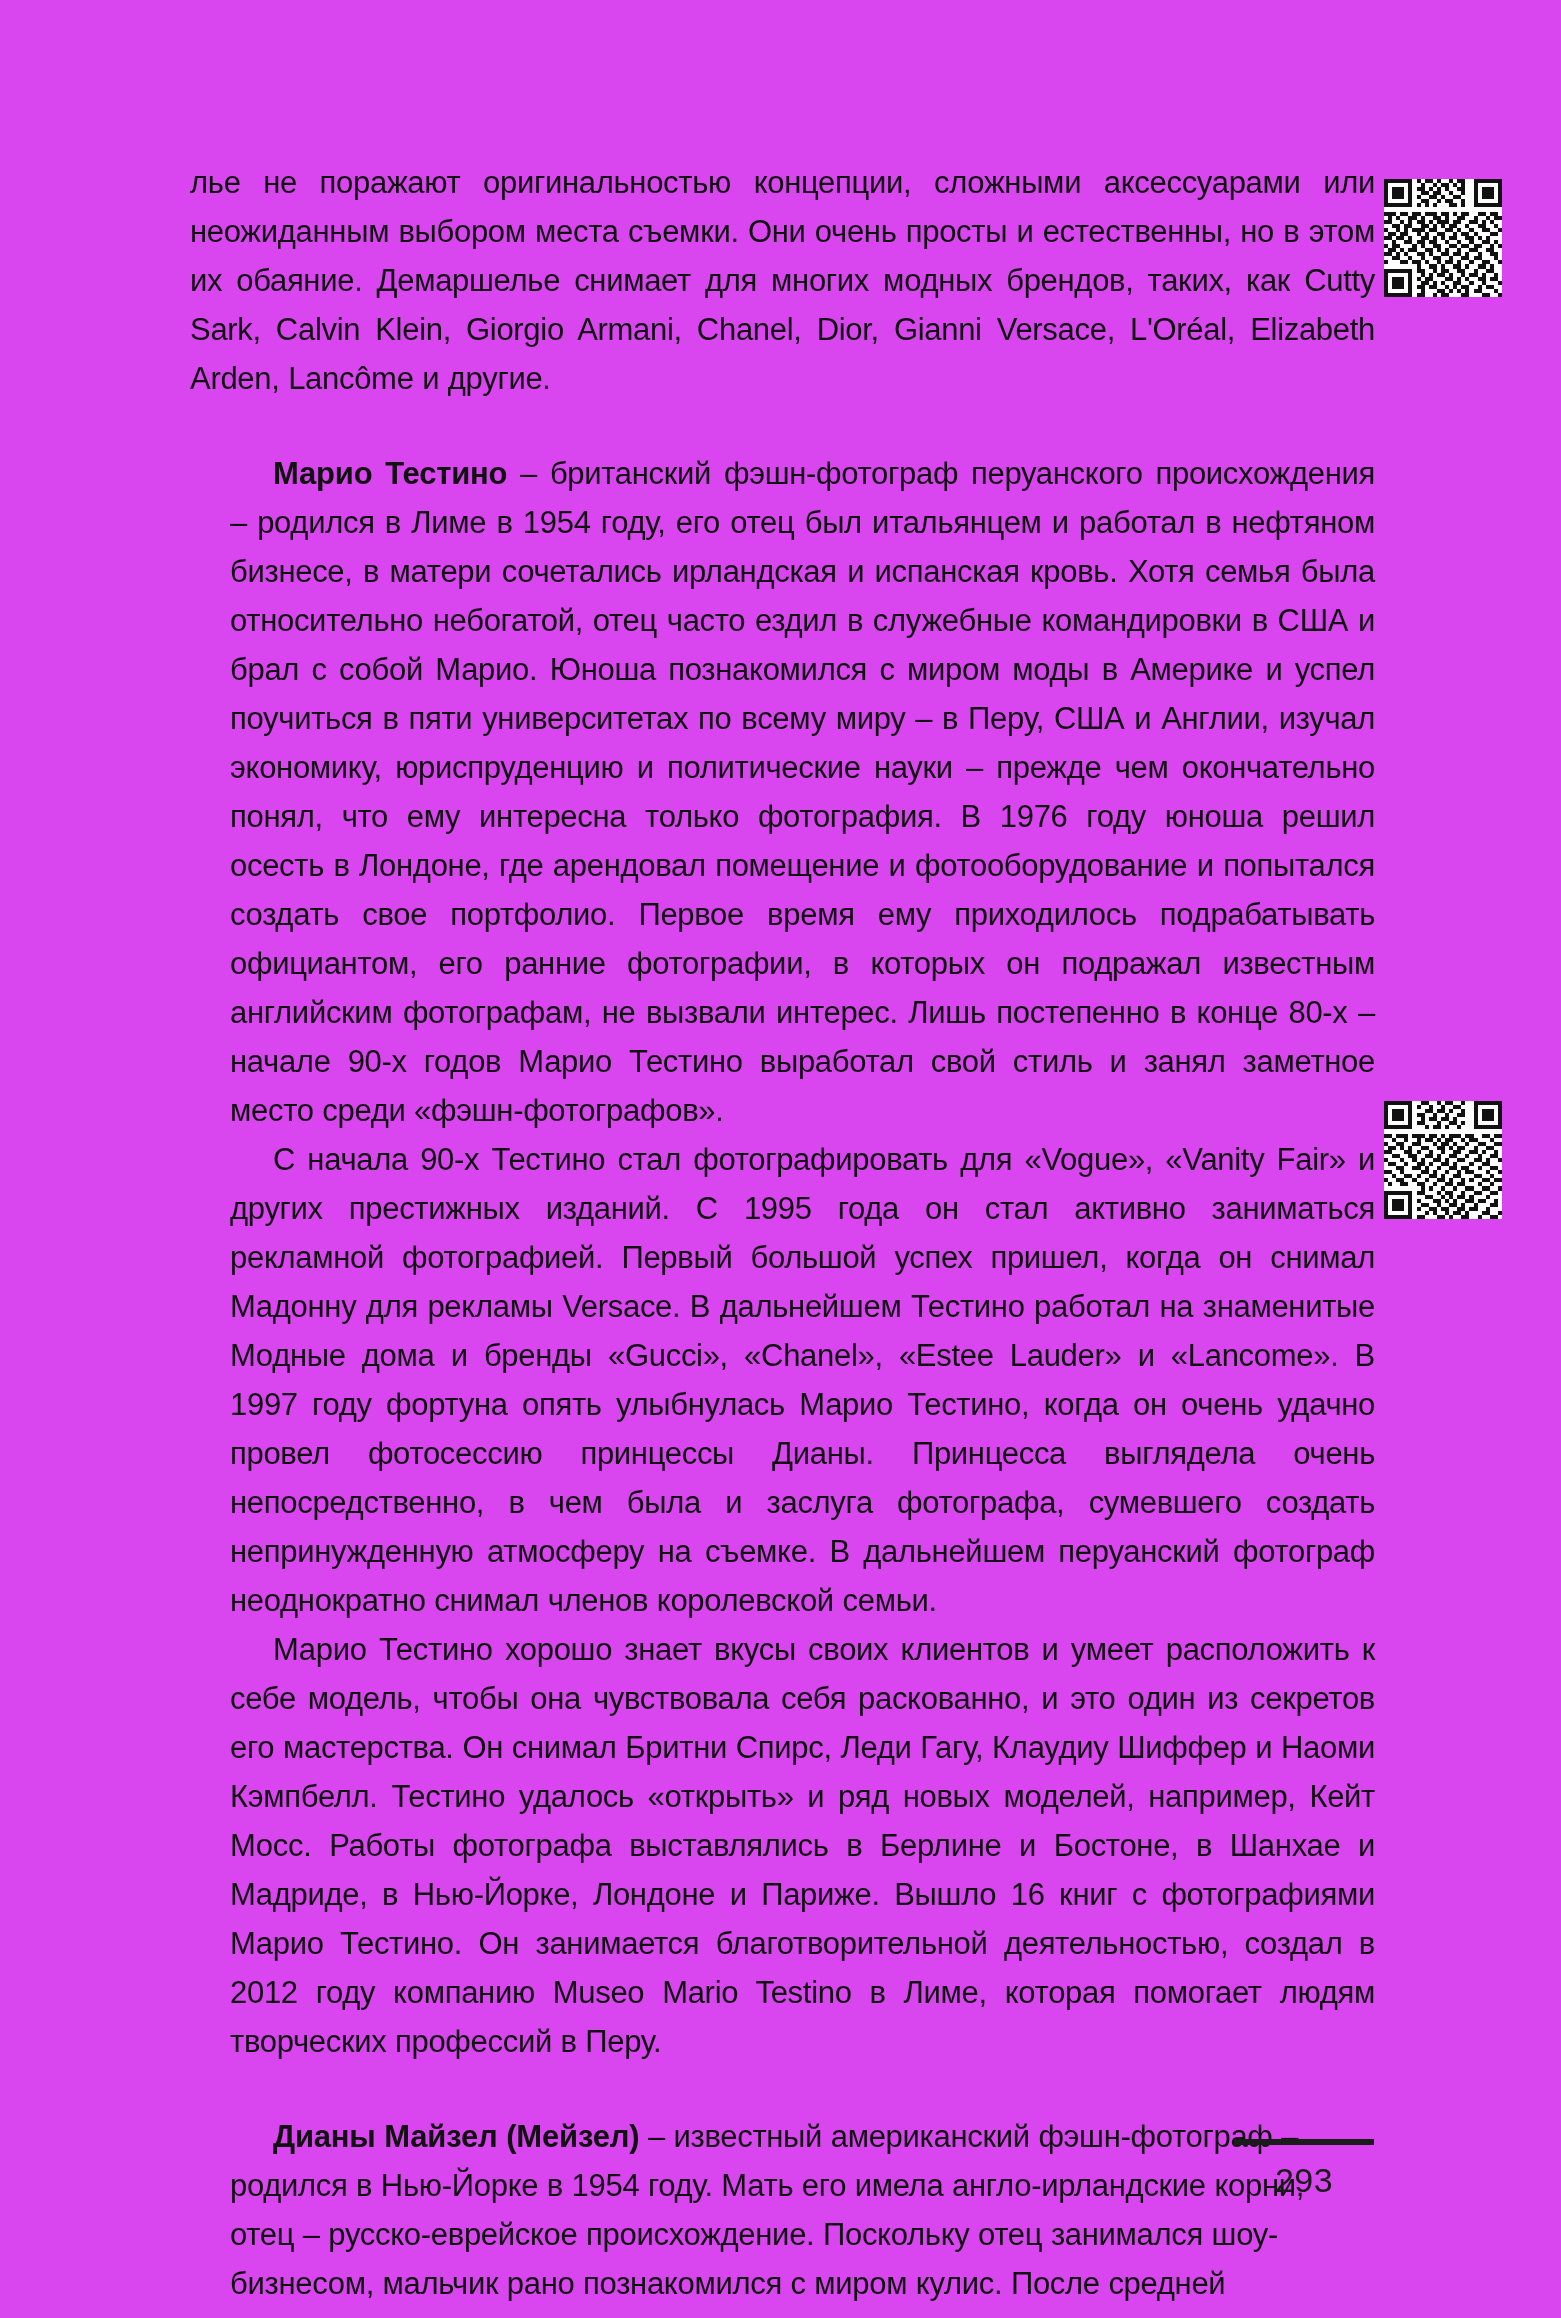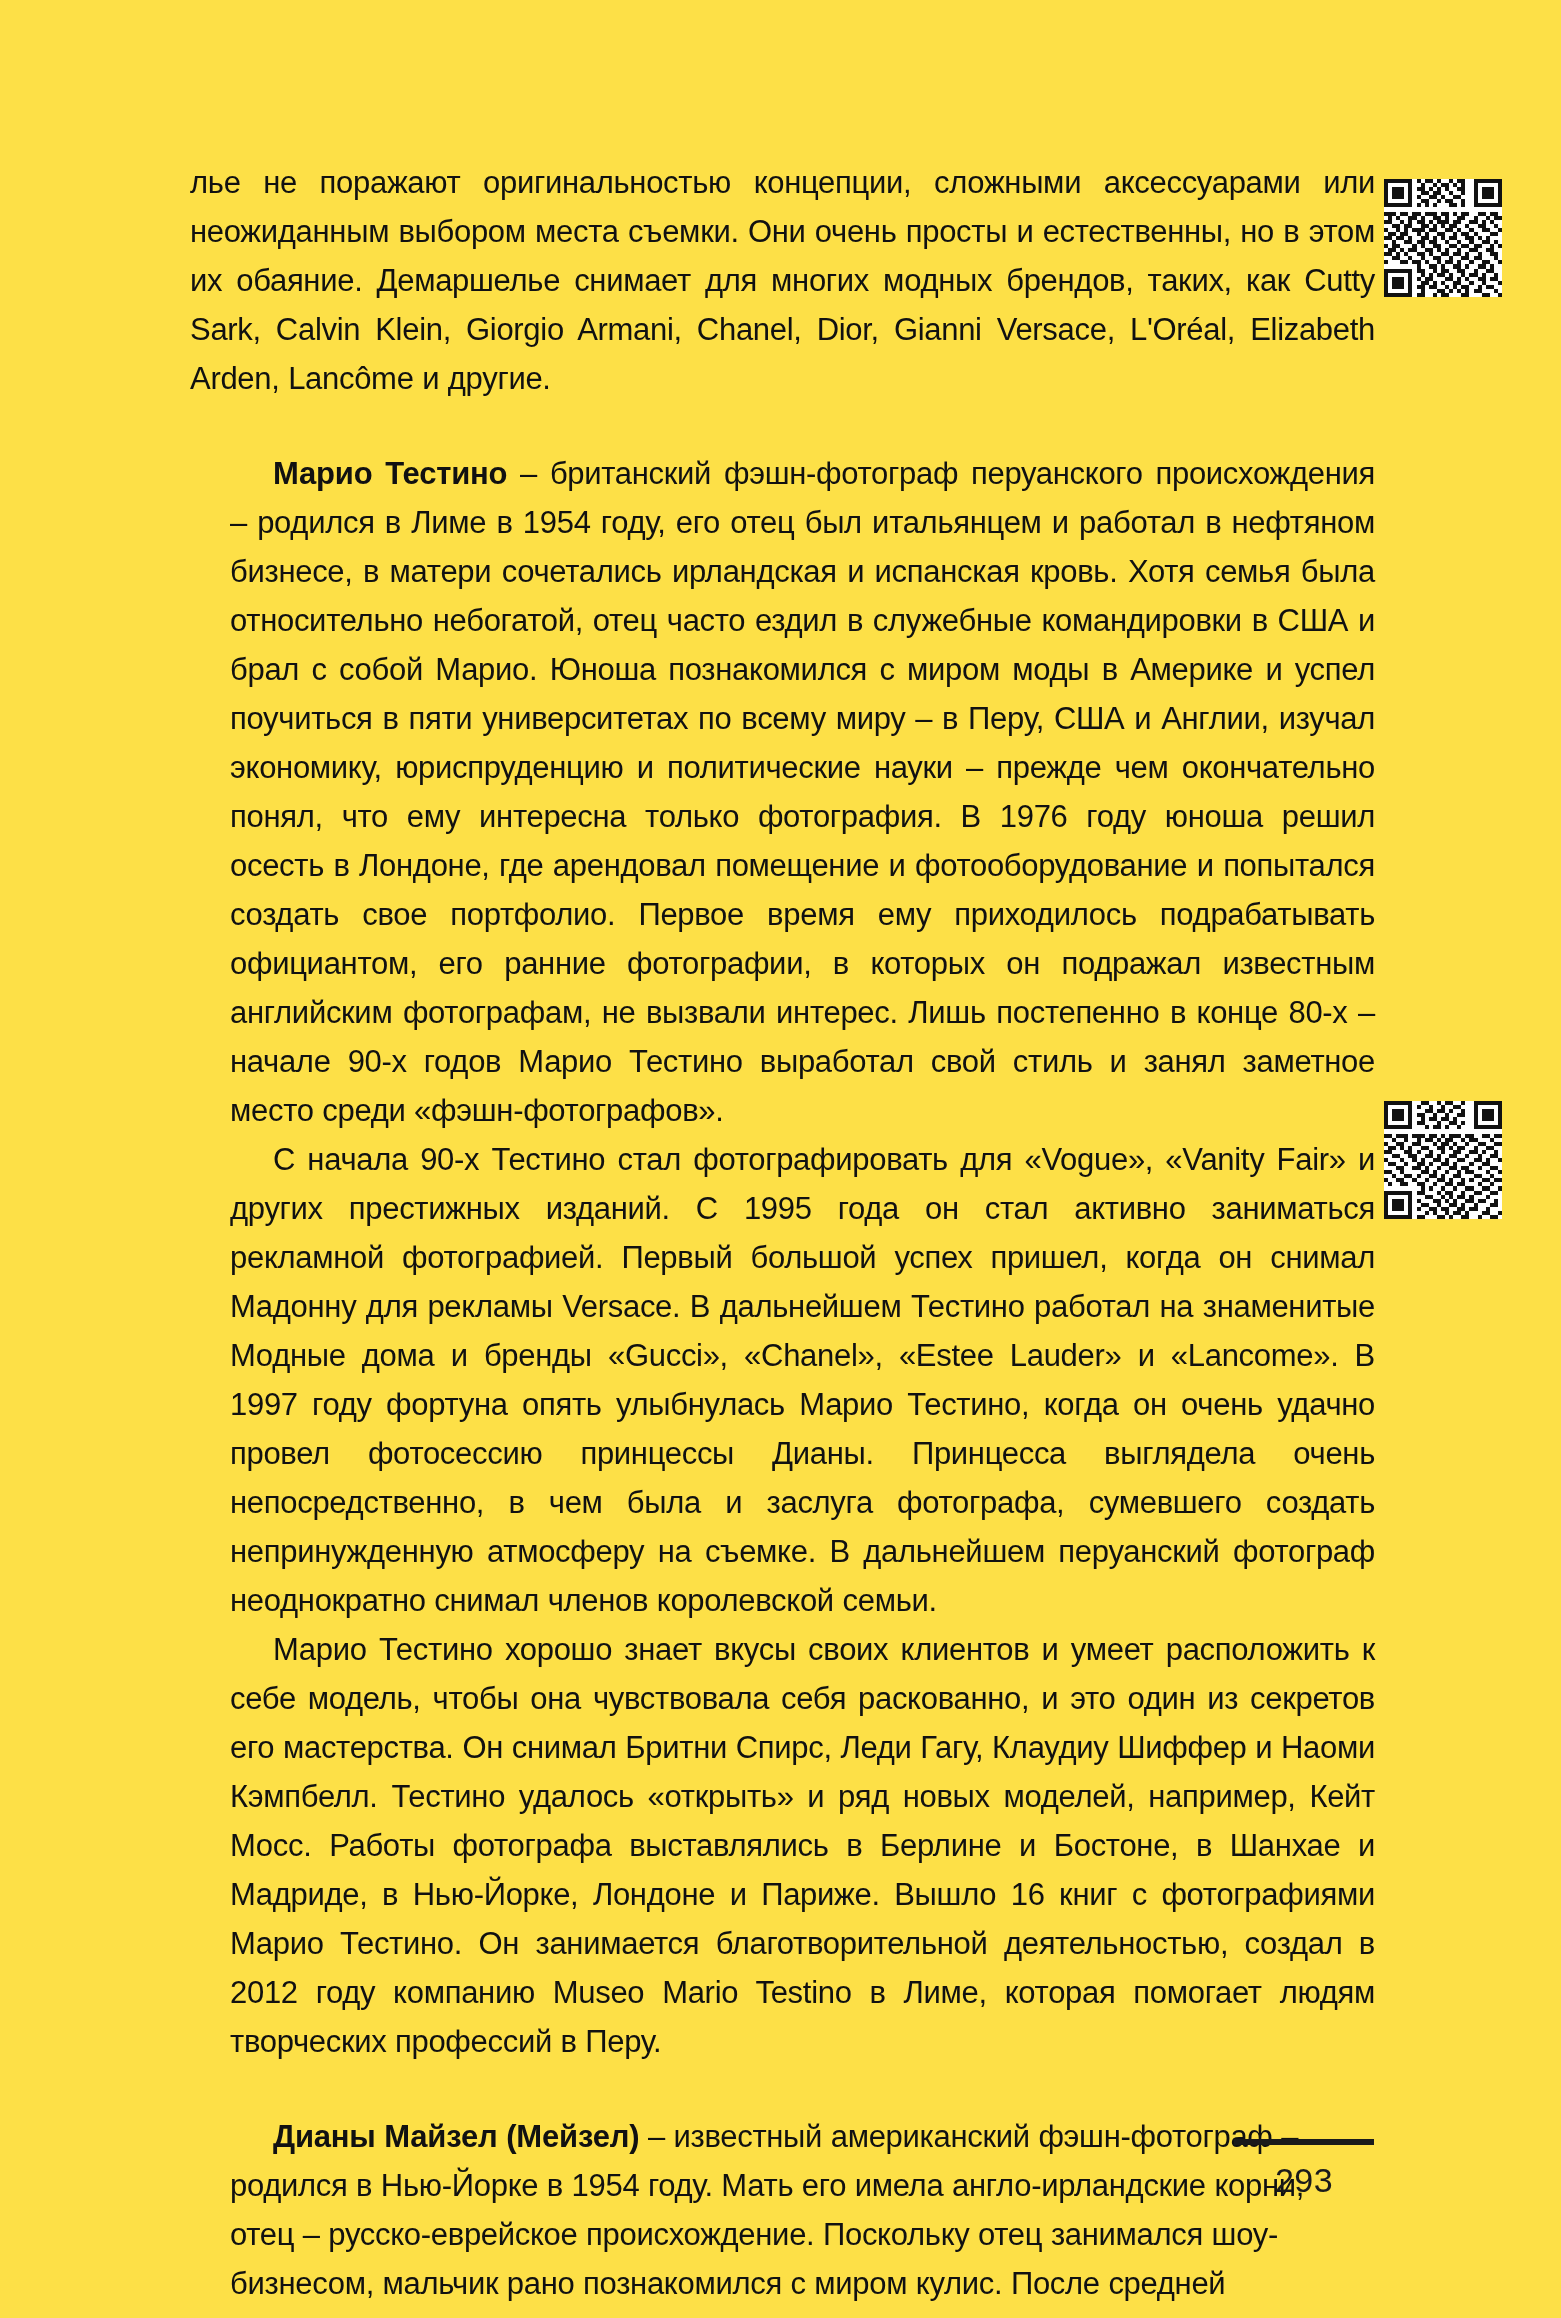--- a/index.html
+++ b/index.html
@@ -13,21 +13,21 @@
     position: relative;
     font-family: "Liberation Sans", "DejaVu Sans", sans-serif;
     color: #111111;
     overflow: hidden;
   }
 
   
   .page {
     position: absolute;
     inset: 0;
-    background: #fde047;
+    background: #d946ef;
   }
 
   .text-column {
     position: absolute;
     left: 190px;
     top: 158px;
     width: 1185px;
   }
 
   

